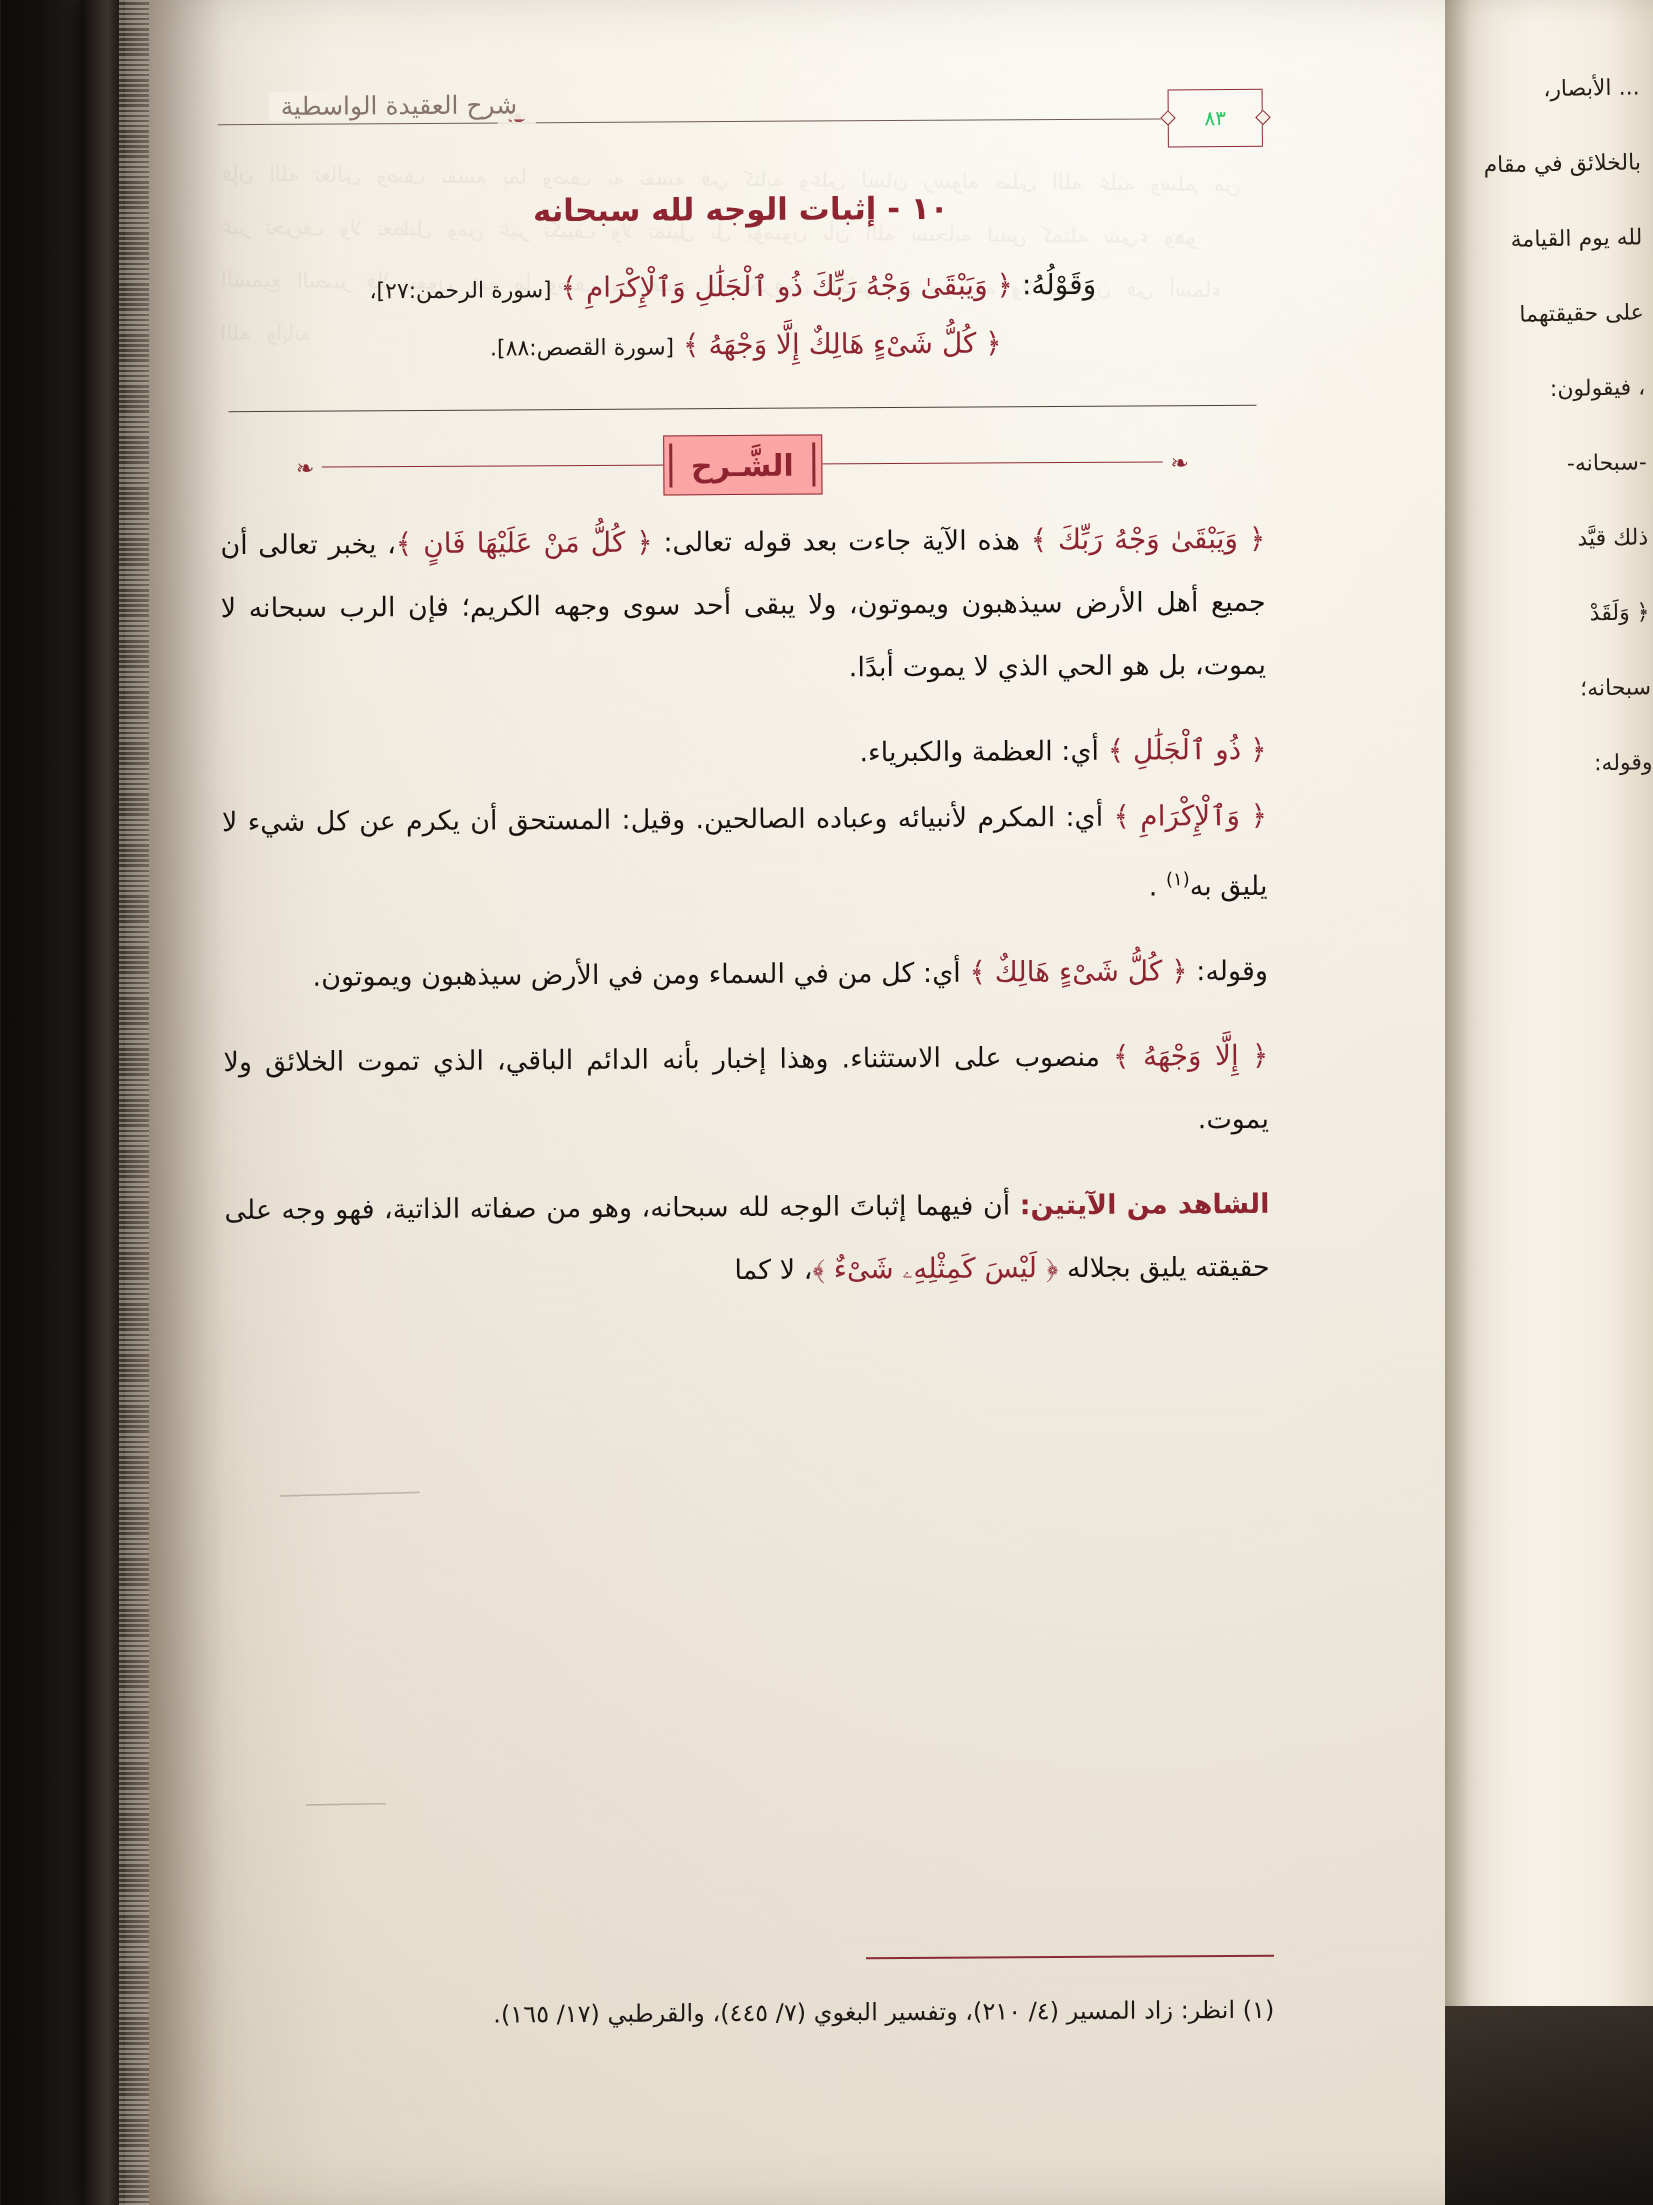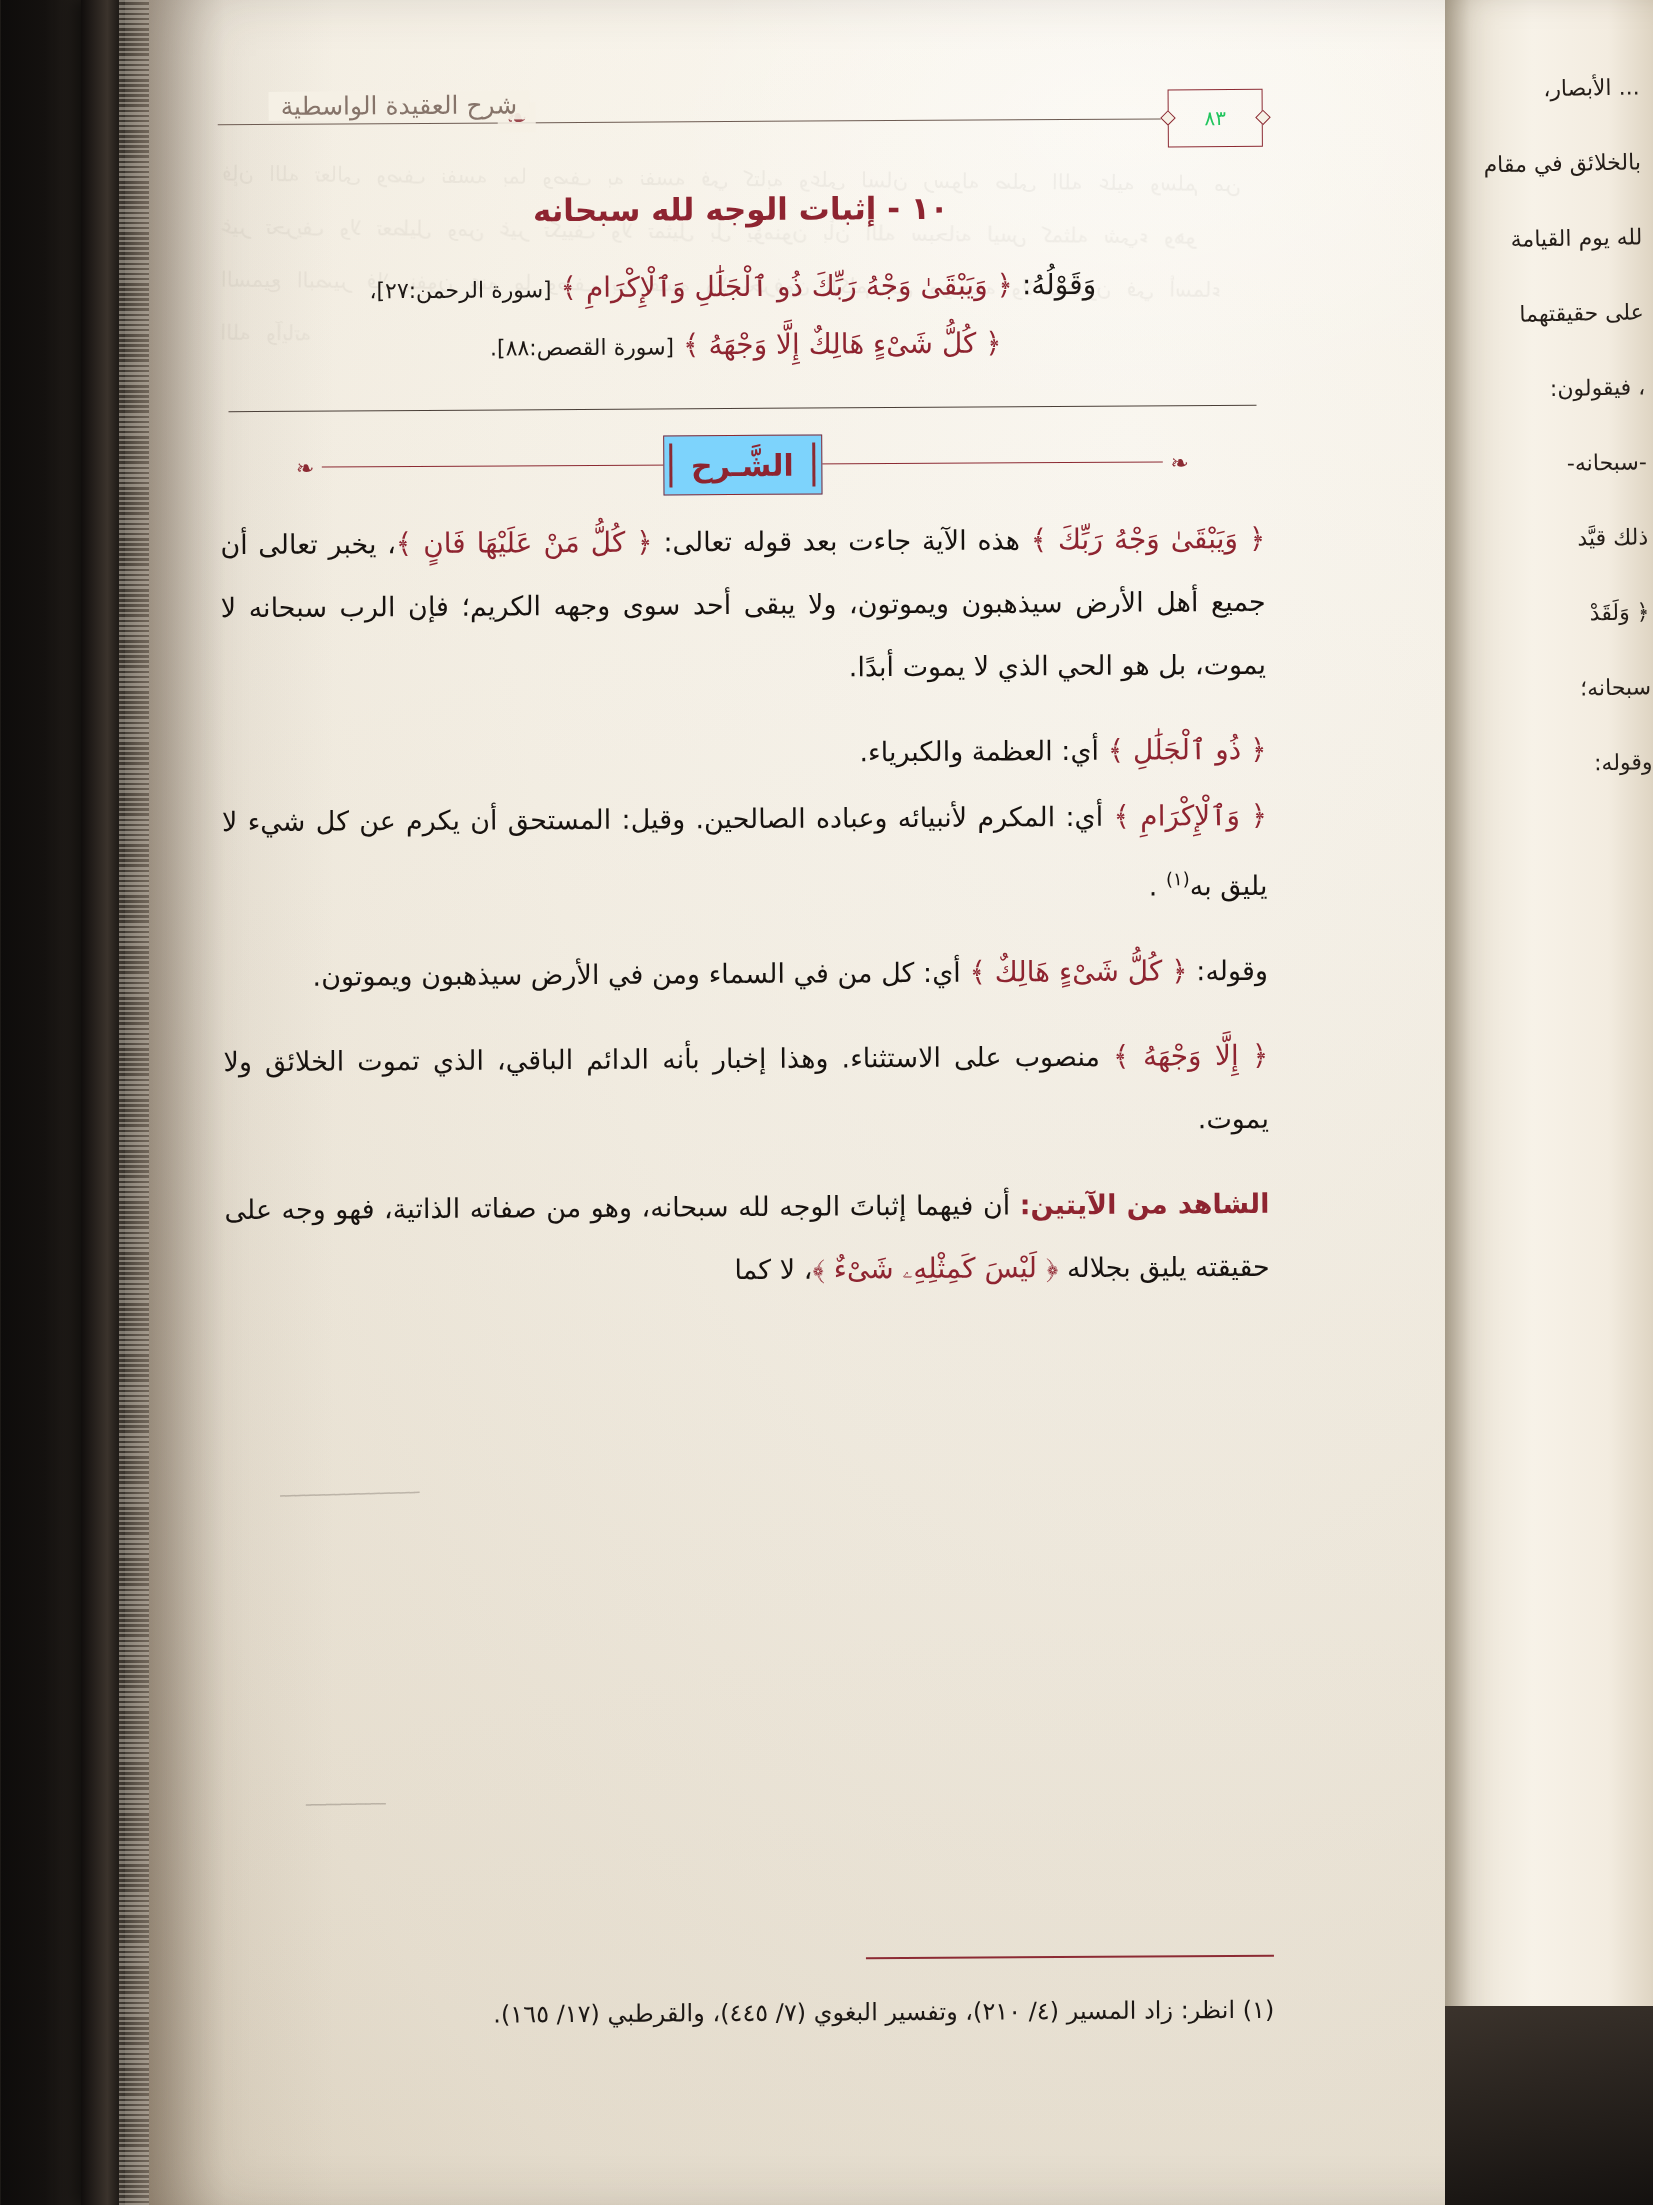--- a/index.html
+++ b/index.html
@@ -227,21 +227,21 @@
     height: 1.7px;
     background: #4a3f38;
   }
   .sharh-badge {
     position: absolute;
     top: 36px; left: 50%;
     transform: translateX(-50%);
     width: 157px; height: 58px;
     border: 1.7px solid #8c2a33;
     display: flex; align-items: center; justify-content: center;
-    background: #7dd3fc;
+    background: #fca5a5;
     color: #8e2430;
     font-size: 30px;
     font-weight: bold;
   }
   .sharh-badge::before,
   .sharh-badge::after{
     content:"";
     position:absolute;
     top:6.8px; bottom:6.8px; width:3.4px;
     background:#8c2a33;

